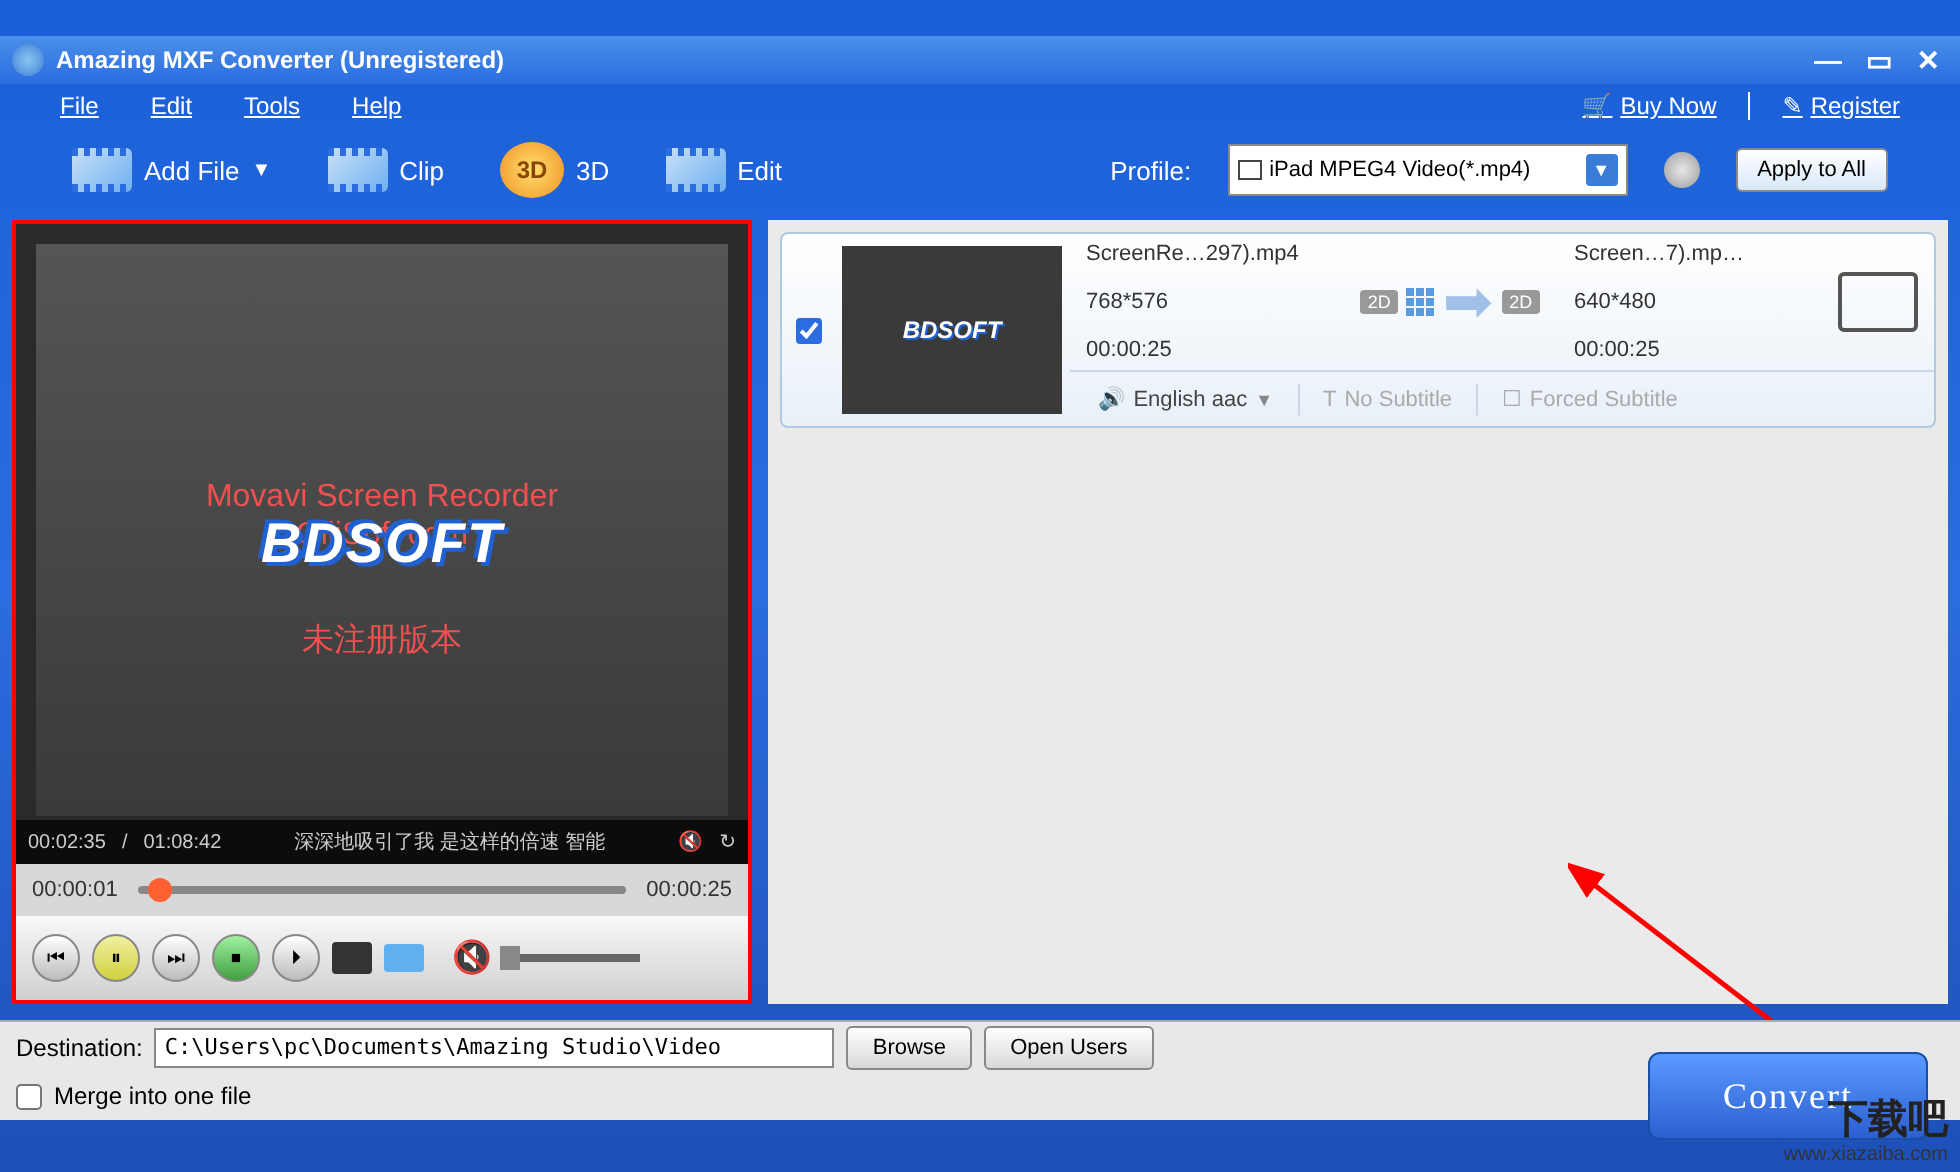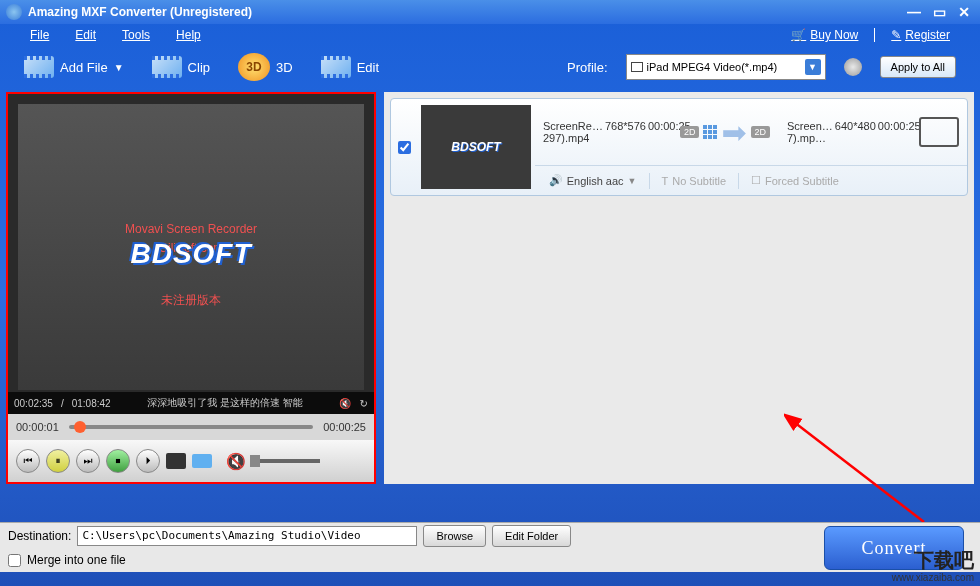--- a/index.html
+++ b/index.html
@@ -1,49 +1,49 @@
 <!DOCTYPE html>
 <html><head>
 <meta charset="utf-8">
 <style>
 * { box-sizing: border-box; margin: 0; padding: 0; font-family: "Microsoft YaHei", Tahoma, sans-serif; }
 body { width: 980px; height: 586px; background: linear-gradient(to bottom, #1a5fd8 0%, #2b6de0 50%, #1e4fb8 100%); overflow: hidden; position: relative; }
 
-.titlebar { height: 24px; background: linear-gradient(to bottom, #4a8fe8, #2b6de0); display: flex; align-items: center; padding: 0 6px; color: #fff; font-size: 12px; font-weight: bold; }
+.titlebar { height: 24px; background: linear-gradient(to bottom, #4a8fe8, #2b6de0); display: flex; align-items: center; padding: 0 6px; color: #fff; font-size: 12px; font-weight: bold; margin-top: 18px; }
 .titlebar .logo { width: 16px; height: 16px; border-radius: 50%; background: radial-gradient(circle, #8bc5f0, #3a7dd8); margin-right: 6px; }
 .titlebar .win-controls { margin-left: auto; display: flex; gap: 4px; }
 .titlebar .win-controls span { color: #fff; font-size: 14px; font-weight: bold; cursor: pointer; padding: 0 4px; }
 
 .menubar { height: 22px; display: flex; align-items: center; padding: 0 30px; gap: 26px; color: #fff; font-size: 12px; }
 .menubar span { text-decoration: underline; cursor: pointer; }
 .menubar .right-links { margin-left: auto; display: flex; gap: 16px; align-items: center; }
 .menubar .right-links .sep { width: 1px; height: 14px; background: #fff; }
 .menubar .cart-icon, .menubar .pen-icon { display: inline-block; margin-right: 4px; }
 
-.toolbar { height: 42px; display: flex; align-items: center; padding: 0 24px; gap: 28px; color: #fff; font-size: 13px; }
+.toolbar { height: 42px; display: flex; align-items: center; padding: 0 36px; gap: 28px; color: #fff; font-size: 13px; }
 .toolbar .tool { display: flex; align-items: center; gap: 6px; cursor: pointer; }
 .toolbar .film-icon { width: 30px; height: 22px; background: linear-gradient(135deg, #c8e0f8, #6eb0f0); border-radius: 3px; position: relative; }
 .toolbar .film-icon::before, .toolbar .film-icon::after { content:''; position:absolute; left:0; right:0; height:4px; background: repeating-linear-gradient(90deg, #2b6de0 0 3px, transparent 3px 6px); }
 .toolbar .film-icon::before { top:0; } .toolbar .film-icon::after { bottom:0; }
 .toolbar .d3 { width: 32px; height: 28px; background: radial-gradient(circle, #ffe070, #f09020); border-radius: 50%; display:flex; align-items:center; justify-content:center; color:#8a4500; font-weight:bold; font-size:12px; }
 .toolbar .caret { font-size: 10px; }
 .toolbar .profile-section { margin-left: auto; display: flex; align-items: center; gap: 18px; }
 .toolbar .profdrop { width:200px; height:26px; background:#fff; border:1px solid #888; display:flex; align-items:center; padding:0 4px; font-size:11px; color:#000; }
 .toolbar .profdrop .sq { width:12px; height:10px; border:1px solid #444; margin-right:4px; }
 .toolbar .profdrop .dd { margin-left:auto; width:16px; height:16px; background:#3a7dd8; color:#fff; display:flex; align-items:center; justify-content:center; font-size:9px; border-radius:2px; }
 .toolbar .gear { width:18px; height:18px; background: radial-gradient(circle, #e8e8e8, #999); border-radius:50%; position:relative; }
 .toolbar .apply-btn { height:22px; padding:0 10px; background:linear-gradient(#fff,#d8e8f8); border:1px solid #888; border-radius:3px; font-size:11px; color:#000; cursor:pointer; display:flex; align-items:center; }
 
 .main { display: flex; height: 400px; }
 
 .preview-panel { width: 370px; margin: 4px 0 4px 6px; border: 2px solid #ff0000; background: #eaeaea; display: flex; flex-direction: column; }
 .preview-panel .label { background: #000; color: #fff; font-size: 11px; padding: 2px 4px; }
 .preview-panel .video { flex: 1; background: #2a2a2a; position: relative; display:flex; align-items:center; justify-content:center; overflow:hidden; }
 .preview-panel .video .wm { position:absolute; color:#fff; font-size:28px; font-weight:bold; font-style:italic; text-shadow: 2px 2px 0 #2060d0, -2px -2px 0 #2060d0; letter-spacing:1px; }
-.preview-panel .video .wm2 { position:absolute; color:#f05050; font-size:12px; top:48%; }
+.preview-panel .video .wm2 { position:absolute; color:#f05050; font-size:16px; top:48%; }
 .preview-panel .video .subbar { position:absolute; bottom:0; left:0; right:0; height:22px; background:rgba(0,0,0,0.7); color:#ccc; font-size:10px; display:flex; align-items:center; padding:0 6px; gap:8px; }
 .preview-panel .scenery { position:absolute; inset:10px 10px 24px 10px; background: linear-gradient(#555, #3a3a3a); }
 .preview-panel .timebar { height: 26px; background: #d8d8d8; display:flex; align-items:center; padding:0 8px; font-size:11px; color:#333; font-family: monospace; }
 .preview-panel .timebar .track { flex:1; height:4px; background:#888; margin:0 10px; position:relative; border-radius:2px; }
 .preview-panel .timebar .track .knob { position:absolute; left:2%; top:-4px; width:12px; height:12px; background:#ff6030; border-radius:50%; }
 .preview-panel .controls { height: 42px; background: linear-gradient(#f8f8f8,#d0d0d0); display:flex; align-items:center; padding:0 8px; gap:6px; }
 .preview-panel .controls .cbtn { width:24px; height:24px; border-radius:50%; background:linear-gradient(#fff,#bbb); border:1px solid #888; display:flex; align-items:center; justify-content:center; font-size:10px; cursor:pointer; }
 .preview-panel .controls .cbtn.green { background:linear-gradient(#a0f0a0,#40a040); }
 .preview-panel .controls .cbtn.yellow { background:linear-gradient(#f0f0a0,#d0d040); }
 .preview-panel .controls .sq { width:20px; height:16px; background:#333; border-radius:2px; }
@@ -53,36 +53,36 @@
 .preview-panel .controls .vol .slider .k { position:absolute; left:0; top:-4px; width:10px; height:12px; background:#888; }
 
 .list-panel { flex:1; background:#eaeaea; margin:4px 6px 4px 8px; position:relative; padding:6px; }
 .item { background: linear-gradient(#fff, #e8f0f8); border:1px solid #b0c8e0; border-radius:4px; height:98px; display:flex; align-items:stretch; }
 .item .chk { width:26px; display:flex; align-items:center; justify-content:center; }
 .item .chk input { accent-color:#2b6de0; }
 .item .thumb { width:110px; margin:6px 4px; background:#3a3a3a; position:relative; display:flex; align-items:center; justify-content:center; }
 .item .thumb .twm { color:#fff; font-size:12px; font-weight:bold; font-style:italic; text-shadow:1px 1px 0 #2060d0; }
 .item .info { flex:1; display:flex; flex-direction:column; }
 .item .info .top { flex:1; display:flex; align-items:center; gap:8px; padding:4px 8px; font-size:11px; color:#333; font-family: monospace; }
-.item .info .top .col { display:flex; flex-direction:row; gap:2px; width:120px; }
+.item .info .top .col { display:flex; flex-direction:column; gap:12px; width:120px; }
 .item .info .top .arrow { flex:1; display:flex; align-items:center; justify-content:center; gap:4px; }
 .item .info .top .arrow .big { font-size:30px; color:#a0c0e8; }
 .item .info .top .badge2d { background:#999; color:#fff; font-size:9px; padding:1px 4px; border-radius:2px; }
 .item .info .top .mosaic { display:grid; grid-template-columns:repeat(3,4px); grid-auto-rows:4px; gap:1px; }
 .item .info .top .mosaic span { background:#5a9ae0; }
 .item .info .top .dev { width:40px; height:30px; border:2px solid #555; border-radius:3px; margin-left:4px; }
 .item .info .bottom { height:30px; border-top:1px solid #c8d8e8; display:flex; align-items:center; padding:0 8px; gap:6px; font-size:11px; color:#444; font-family:monospace; }
 .item .info .bottom .seg { display:flex; align-items:center; gap:4px; padding:2px 6px; }
 .item .info .bottom .seg.dis { color:#aaa; }
 .item .info .bottom .dd { color:#888; font-size:9px; }
 .item .info .bottom .sep { width:1px; height:16px; background:#c8d8e8; }
 
 .arrow-annotation { position:absolute; left:400px; top:320px; pointer-events:none; }
 
-.bottom-bar { position:absolute; bottom:0; left:0; right:0; height:64px; }
+.bottom-bar { position:absolute; bottom:0; left:0; right:0; height:76px; }
 .dest-bar { height:26px; background:#e8e8e8; border-top:1px solid #aaa; display:flex; align-items:center; padding:0 8px; gap:6px; font-size:12px; color:#000; font-family:monospace; }
 .dest-bar input[type=text] { flex:0 0 340px; height:20px; font-size:11px; font-family:monospace; padding:0 4px; border:1px solid #888; background:#fff; }
 .dest-bar .btn { height:22px; padding:0 12px; background:linear-gradient(#fff,#d8d8d8); border:1px solid #888; border-radius:3px; font-size:11px; cursor:pointer; display:flex; align-items:center; }
 .merge-bar { height:24px; background:#e8e8e8; display:flex; align-items:center; padding:0 8px; gap:6px; font-size:12px; color:#000; font-family:monospace; }
 .convert-area { position:absolute; right:16px; bottom:16px; }
 .convert-btn { width:140px; height:44px; background:linear-gradient(#5a9aff,#2b5fd0); border:1px solid #1a4fa8; border-radius:6px; color:#fff; font-size:18px; font-family:serif; letter-spacing:1px; display:flex; align-items:center; justify-content:center; cursor:pointer; }
 
 .watermark-corner { position:absolute; right:6px; bottom:2px; color:#333; font-size:10px; text-align:right; line-height:1.2; }
 .watermark-corner .big { font-size:20px; font-weight:bold; color:#222; }
 </style>
@@ -251,21 +251,21 @@
       <line x1="140" y1="110" x2="10" y2="10" stroke="#ff0000" stroke-width="2.5" marker-end="url(#ah)"></line>
     </svg>
   </div>
 </div>
 
 <div class="bottom-bar">
   <div class="dest-bar">
     <span>Destination:</span>
     <input type="text" value="C:\Users\pc\Documents\Amazing Studio\Video" style="">
     <div class="btn">Browse</div>
-    <div class="btn">Edit Folder</div>
+    <div class="btn">Open Users</div>
   </div>
   <div class="merge-bar">
     <input type="checkbox" style="">
     <span>Merge into one file</span>
   </div>
   <div class="convert-area">
     <div class="convert-btn">Convert</div>
   </div>
 </div>
 

